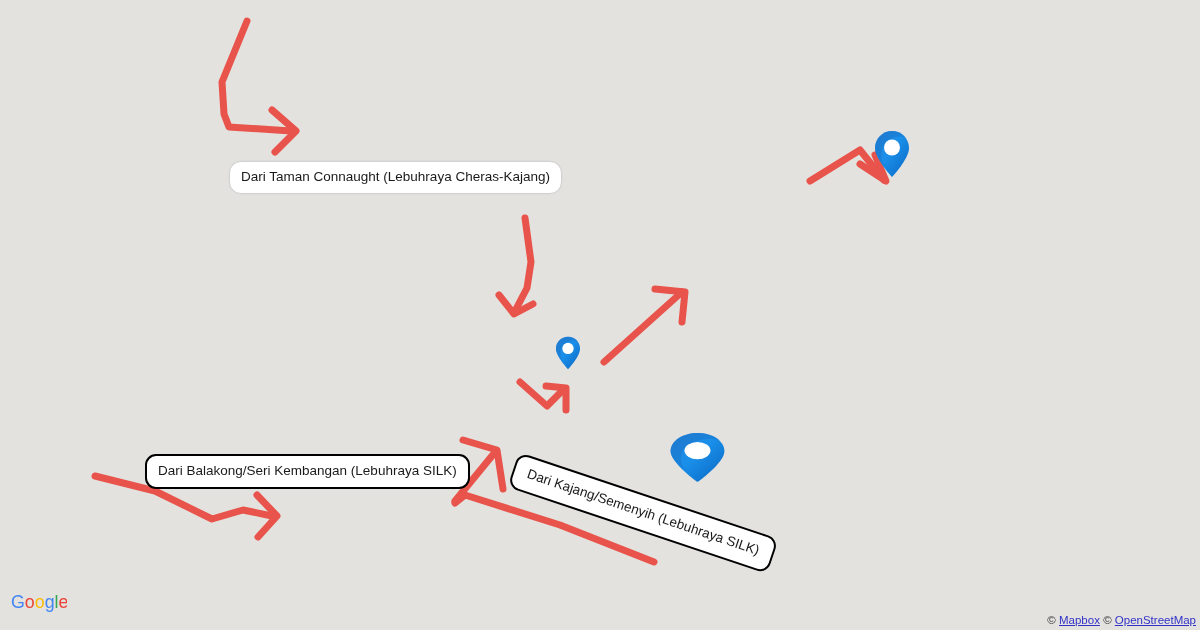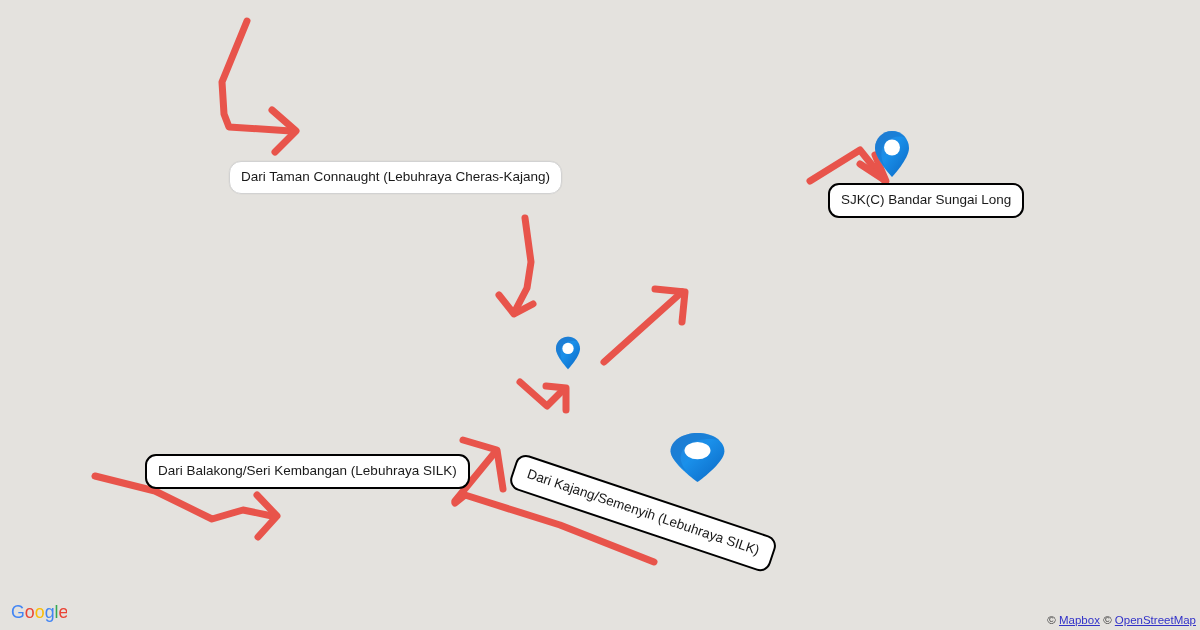--- a/index.html
+++ b/index.html
@@ -87,21 +87,21 @@
   #marker-kajang {
     left: 669px;
     top: 432px;
     width: 57px;
     height: 51px;
   }
   
   #google-logo {
     position: absolute;
     left: 11px;
-    bottom: 7px;
+    bottom: 17px;
     height: 22px;
     user-select: none;
   }
   #attribution {
     position: absolute;
     right: 4px;
     bottom: 4px;
     font-size: 11.5px;
     color: #3b3b3b;
     font-family: "Liberation Sans", sans-serif;
@@ -190,21 +190,20 @@
   <div class="map-marker" id="marker-kajang">
     <svg viewBox="0 0 36 48" width="57" height="51" preserveAspectRatio="none">
       <path d="M18 1 C8.6 1 1 8.6 1 18 C1 29 18 47 18 47 C18 47 35 29 35 18 C35 8.6 27.4 1 18 1 Z" fill="url(#pinGradA)"></path>
       <path d="M18 1 C8.6 1 1 8.6 1 18 C1 24 6 31 11 37 C6 28 6 18 12 12 C17 7 26 5 32 8 C29 3.6 24 1 18 1 Z" fill="#1877cc" opacity="0.55"></path>
       <circle cx="18" cy="17.5" r="8.2" fill="#ffffff"></circle>
     </svg>
   </div>
 
   <div class="map-label thin" id="label-connaught">Dari Taman Connaught (Lebuhraya Cheras-Kajang)</div>
 
-  <div class="map-label thick" id="label-sjkc">SJK(C) Bandar Sungai Long</div>
 
   <div class="map-label thick" id="label-balakong">Dari Balakong/Seri Kembangan (Lebuhraya SILK)</div>
 
   <div class="map-label thick" id="label-kajang">Dari Kajang/Semenyih (Lebuhraya SILK)</div>
 
   <div id="google-logo">
     <svg viewBox="0 0 66 22" width="56" height="22">
       <text x="0" y="18" font-family="'Liberation Sans', sans-serif" font-size="21">
         <tspan fill="#4285f4">G</tspan><tspan fill="#ea4335">o</tspan><tspan fill="#fbbc05">o</tspan><tspan fill="#4285f4">g</tspan><tspan fill="#34a853">l</tspan><tspan fill="#ea4335">e</tspan>
       </text>

